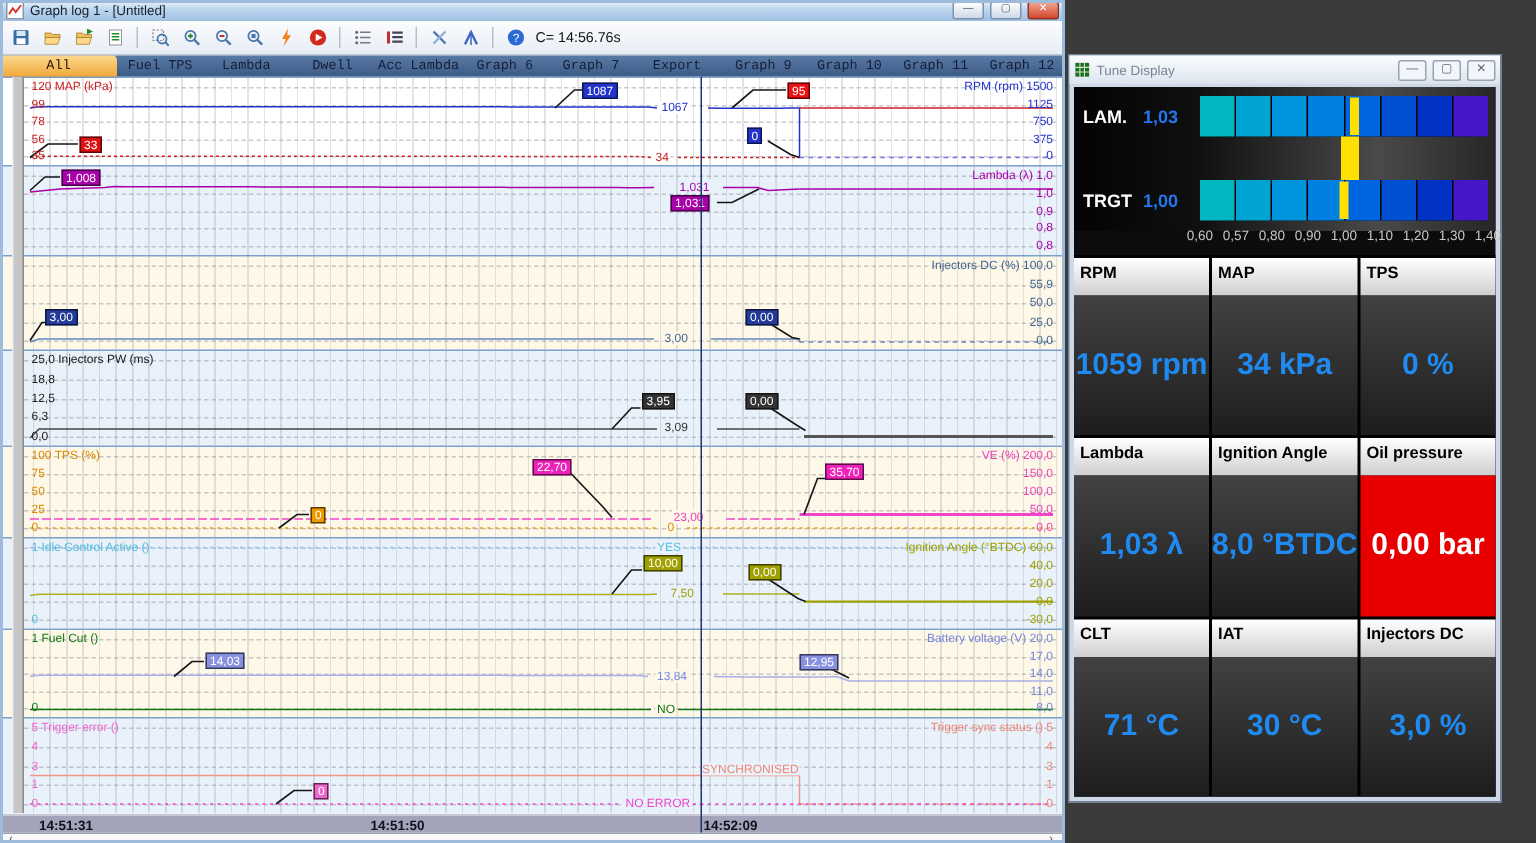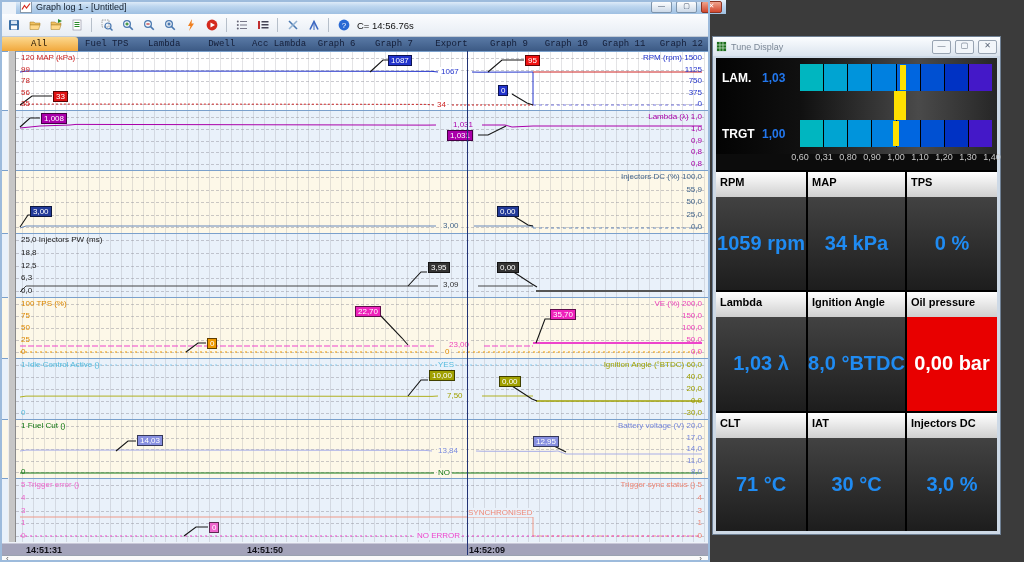--- a/index.html
+++ b/index.html
@@ -1,21 +1,21 @@
 <!DOCTYPE html>
 <html><head>
 <meta charset="utf-8">
 <style>
   html,body{margin:0;padding:0;background:#3b3b3b;}
   .stage{position:relative;width:1024px;height:562px;overflow:hidden;background:#3b3b3b;
          font-family:"Liberation Sans",sans-serif;-webkit-font-smoothing:antialiased;}
   
   .gwin{position:absolute;left:0;top:0;width:710px;height:562px;background:#eef3f9;}
   .frame{position:absolute;background:#9dbbdc;z-index:60;}
-  .gtitle{position:absolute;left:16px;top:0;width:710px;height:14px;
+  .gtitle{position:absolute;left:0;top:0;width:710px;height:14px;
           background:linear-gradient(#ecf4fc,#bdd6ef 45%,#9fc0e2);
           display:flex;align-items:center;gap:4px;padding:0 4px;box-sizing:border-box;
           font-size:9px;color:#15202e;z-index:40;}
   .gtitle .sp{flex:1;}
   .winbtn{width:19px;height:10px;border:1px solid #7d94ac;border-radius:2px;
           background:linear-gradient(#fefefe,#ccd9e8);font-size:7px;line-height:8px;
           text-align:center;color:#44536a;}
   .winbtn.close{background:linear-gradient(#f0a38c,#d2472e);color:#fff;border-color:#8c3524;}
   .gtools{position:absolute;left:0;top:14px;width:710px;height:23px;
           background:linear-gradient(#fbfcfe,#e7edf4);border-bottom:1px solid #c2cbd6;
@@ -487,21 +487,21 @@
             <div style="background: rgb(0, 148, 220);"></div>
             <div style="background: rgb(0, 128, 224);"></div>
             <div style="background: rgb(0, 102, 224);"></div>
             <div style="background: rgb(0, 80, 210);"></div>
             <div style="background: rgb(0, 50, 196);"></div>
             <div style="background: rgb(68, 24, 200);"></div>
           </div>
           <div class="bmark" style="left: 177px; top: 63px; height: 25px; background: rgb(255, 224, 0);"></div>
           <div class="bmark" style="left: 177.84px; top: 33px; height: 29px; width: 12px; background: rgb(255, 224, 0);"></div>
           <span class="bscale" style="left: 70px; top: 94px;">0,60</span>
-          <span class="bscale" style="left: 94px; top: 94px;">0,31</span>
+          <span class="bscale" style="left: 94px; top: 94px;">0,57</span>
           <span class="bscale" style="left: 118px; top: 94px;">0,80</span>
           <span class="bscale" style="left: 142px; top: 94px;">0,90</span>
           <span class="bscale" style="left: 166px; top: 94px;">1,00</span>
           <span class="bscale" style="left: 190px; top: 94px;">1,10</span>
           <span class="bscale" style="left: 214px; top: 94px;">1,20</span>
           <span class="bscale" style="left: 238px; top: 94px;">1,30</span>
           <span class="bscale" style="left: 262px; top: 94px;">1,40</span>
         </div>
       <div class="ggrid">
           <div class="gcell">

